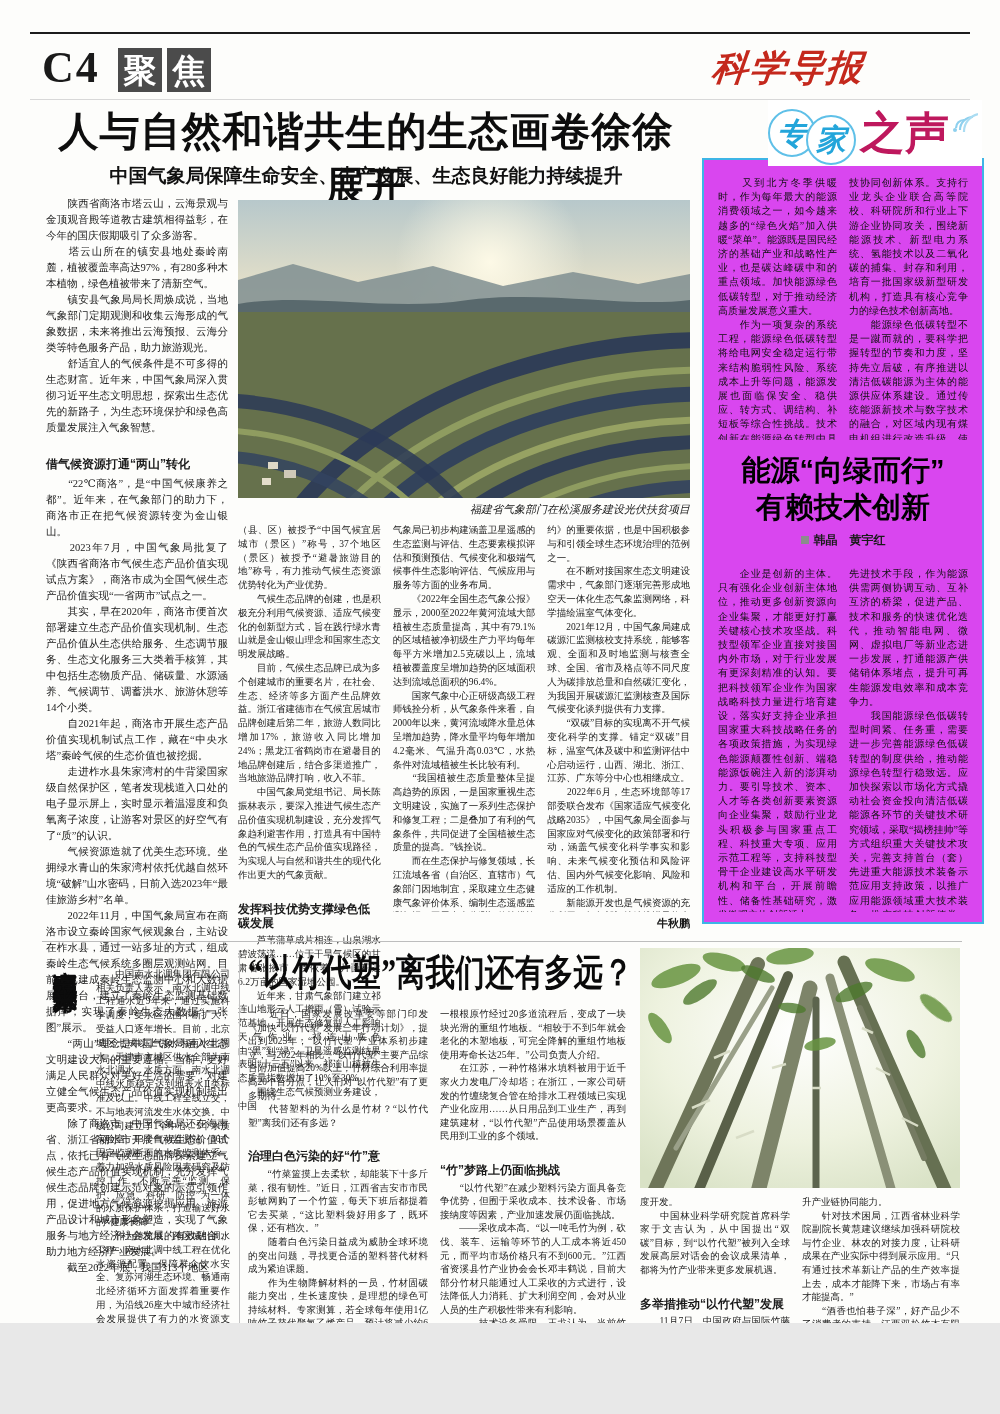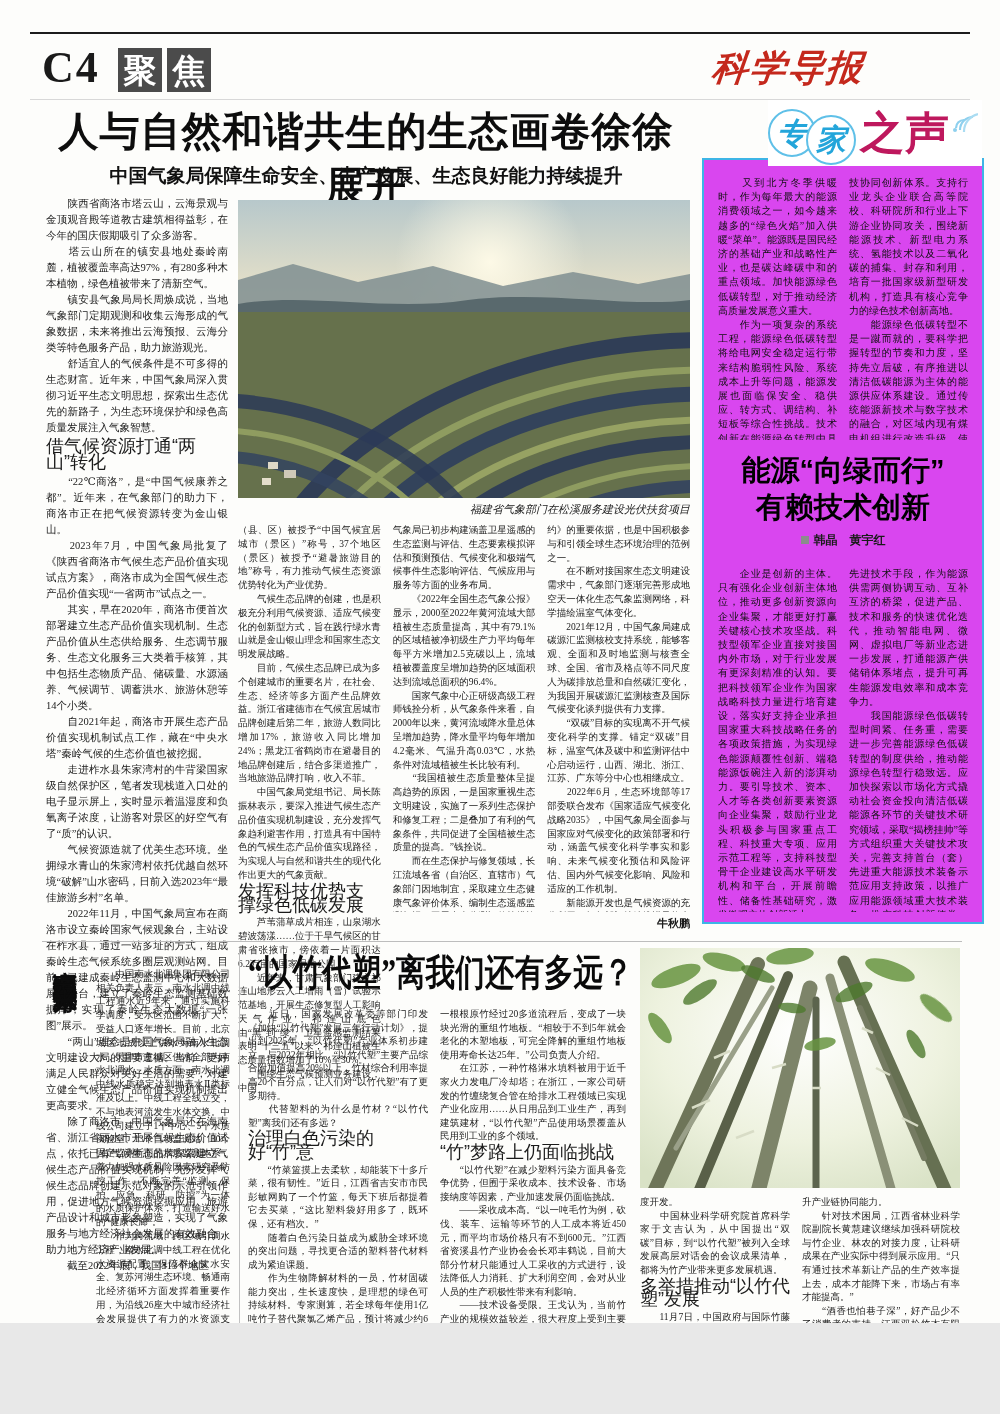--- a/index.html
+++ b/index.html
@@ -23,22 +23,22 @@
   .hdr-meta .sq{display:inline-block;width:8px;height:8px;background:#9a9a9a;margin-right:4px;}
   
   .headline{left:42px;top:104px;width:648px;text-align:center;font-size:40px;font-weight:900;
             letter-spacing:1px;color:#0d0d0d;}
   .deck{left:42px;top:163px;width:648px;text-align:center;font-size:19px;font-weight:700;color:#111;}
   .m-col1{left:46px;top:196px;width:182px;height:744px;font-size:10.5px;line-height:16px;}
   .m-photo{left:238px;top:200px;width:452px;height:298px;}
   .m-caption{left:238px;top:502px;width:452px;text-align:right;font-size:11px;font-style:italic;color:#222;}
   .m-cols{left:238px;top:524px;width:452px;height:388px;display:flex;gap:12px;}
   .m-cols .mc{flex:1;font-size:9.5px;line-height:13.8px;height:100%;}
-  .subhead{font-family:"Liberation Sans","DejaVu Sans",sans-serif;font-weight:400;font-size:18px;
-           margin:2px 0 4px;white-space:normal;}
+  .subhead{font-family:"Liberation Sans","DejaVu Sans",sans-serif;font-weight:700;font-size:12px;
+           margin:20px 0 4px;white-space:normal;}
   .m-byline{left:544px;top:916px;width:146px;text-align:right;font-weight:700;font-size:11px;}
   
   .sb-box{left:702px;top:158px;width:278px;height:762px;border:2px solid #3db5e6;background:#d946ef;}
   .sb-inner{box-sizing:border-box;width:100%;height:100%;padding:16px 14px 10px;display:flex;
             flex-direction:column;}
   .sb-row{display:flex;gap:12px;overflow:hidden;}
   .sb-row .sc{flex:1;font-size:10px;line-height:14.2px;color:#101010;}
   .sb-row1{height:264px;}
   .sb-row2{flex:1;margin-top:8px;}
   .sb-headline{text-align:center;font-weight:900;font-size:29px;line-height:37px;margin:12px 0 6px;color:#000;}

